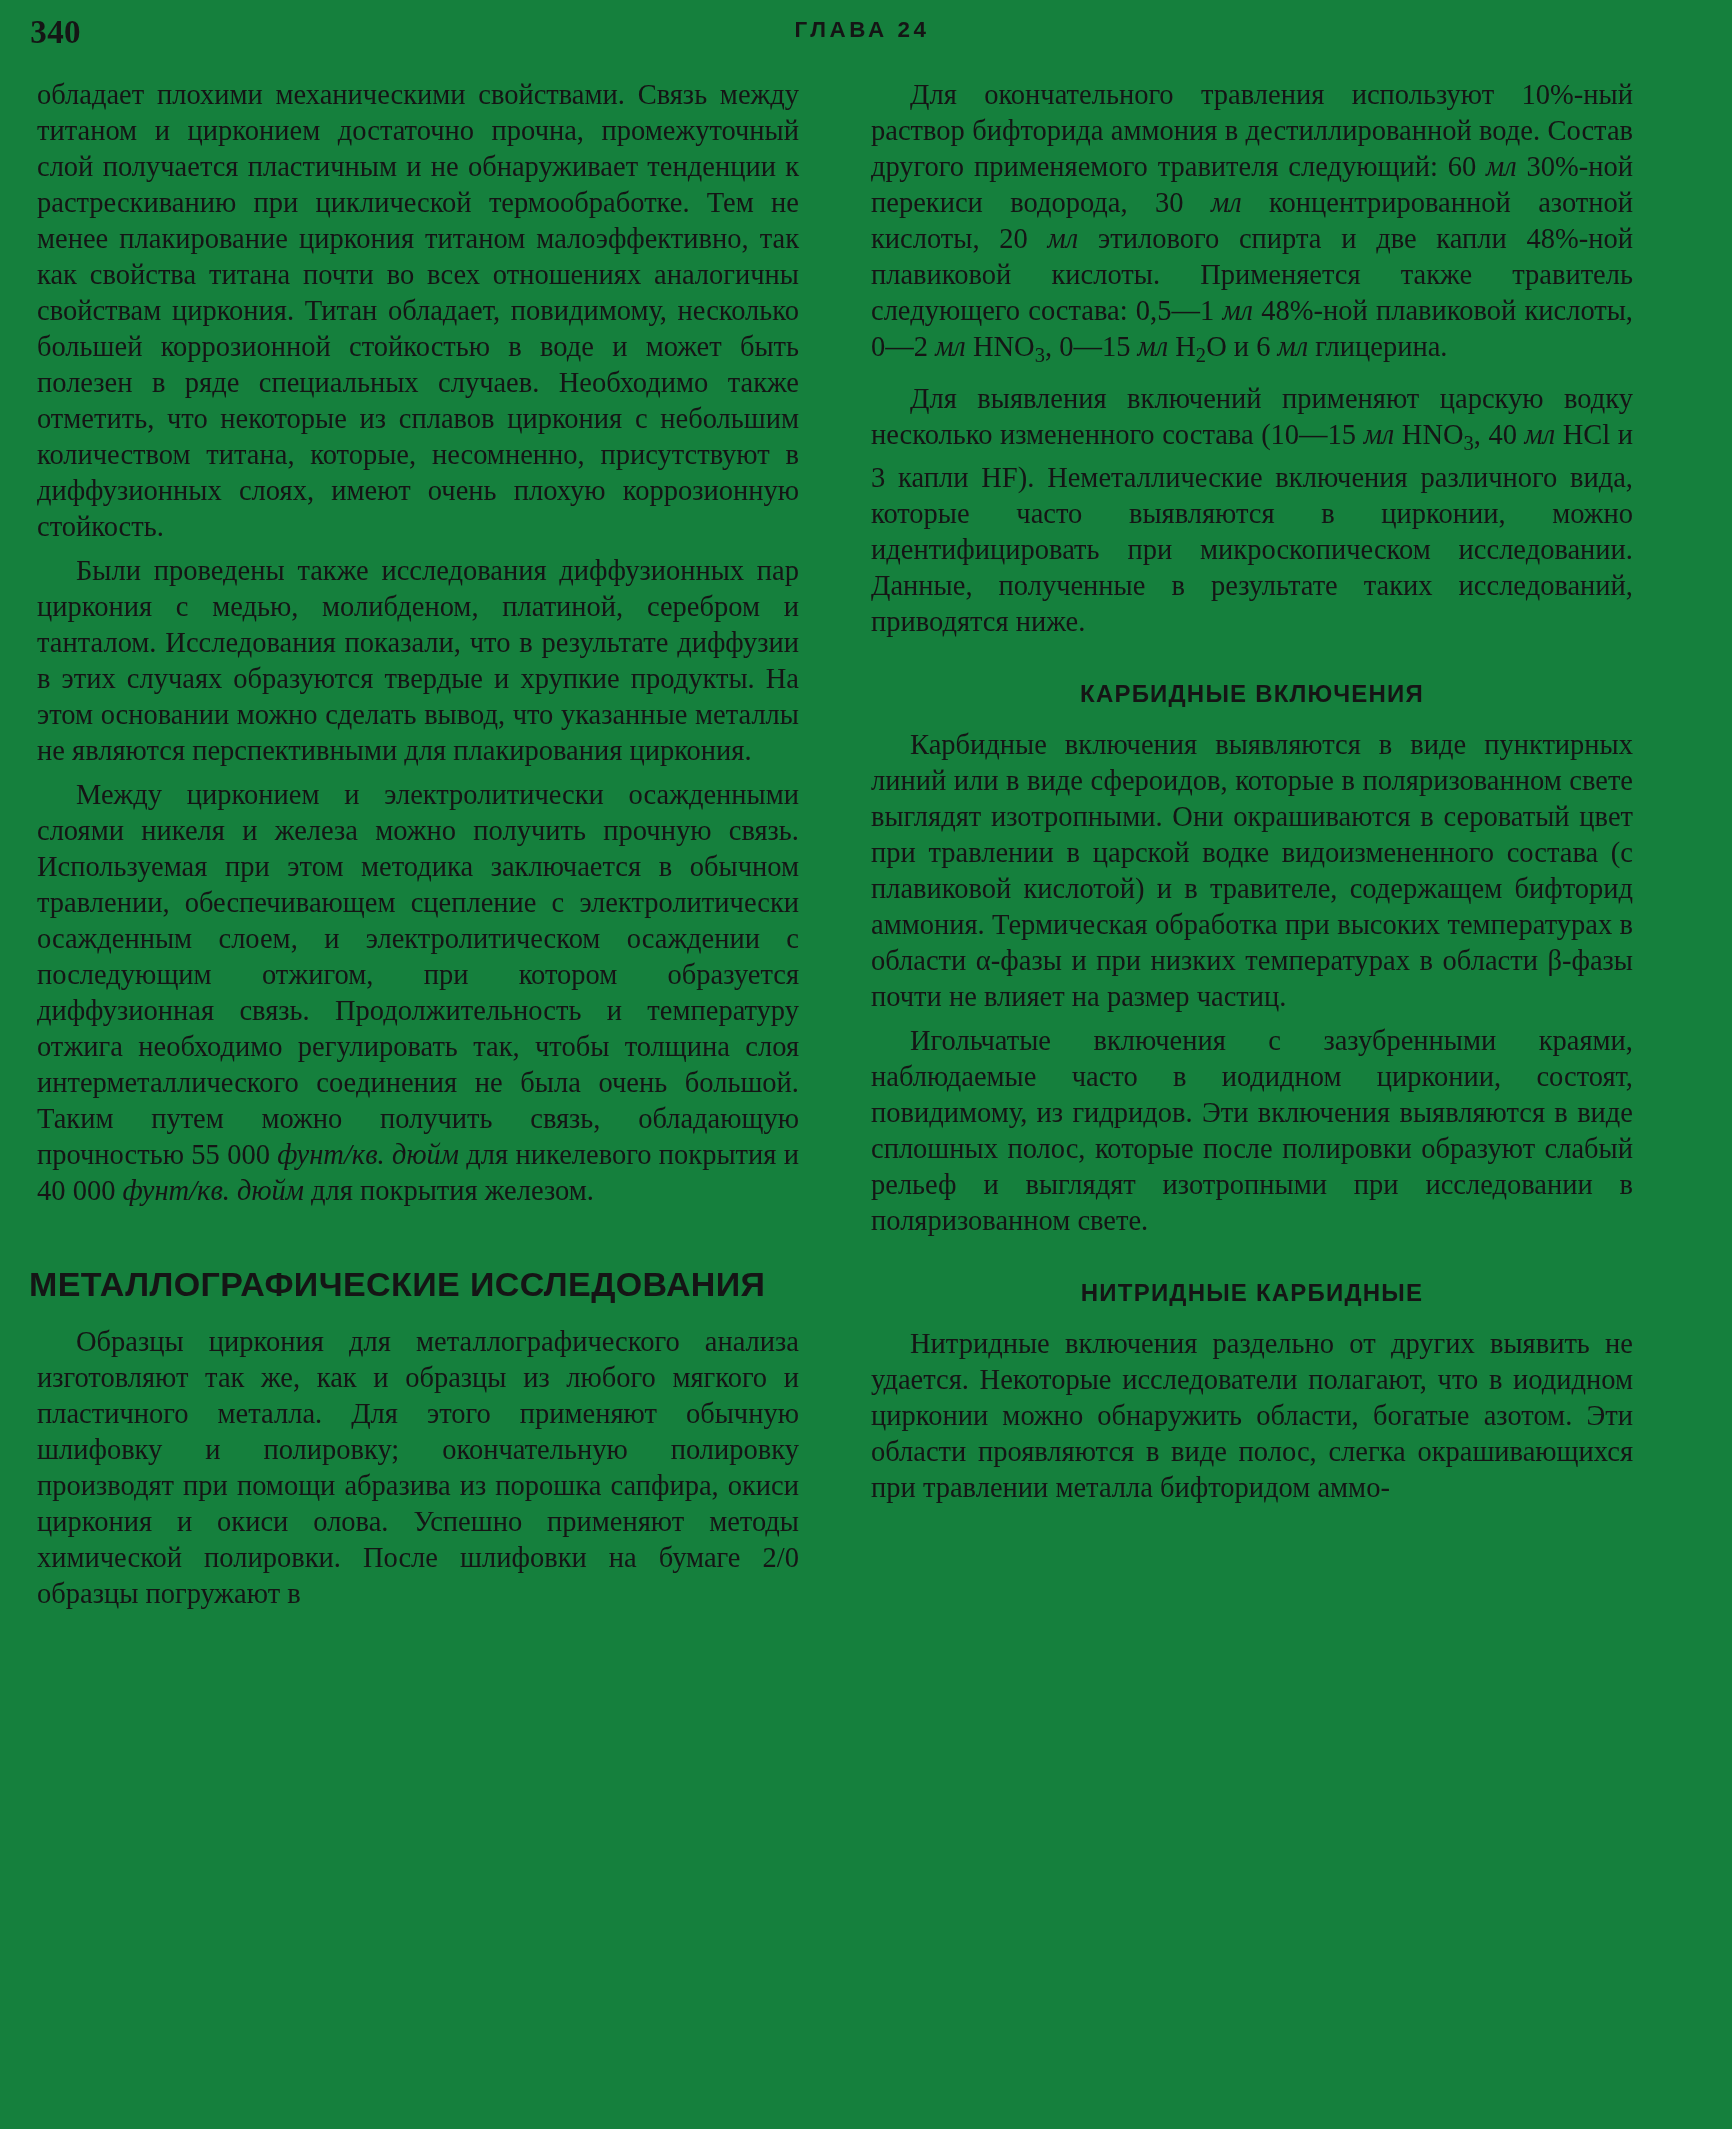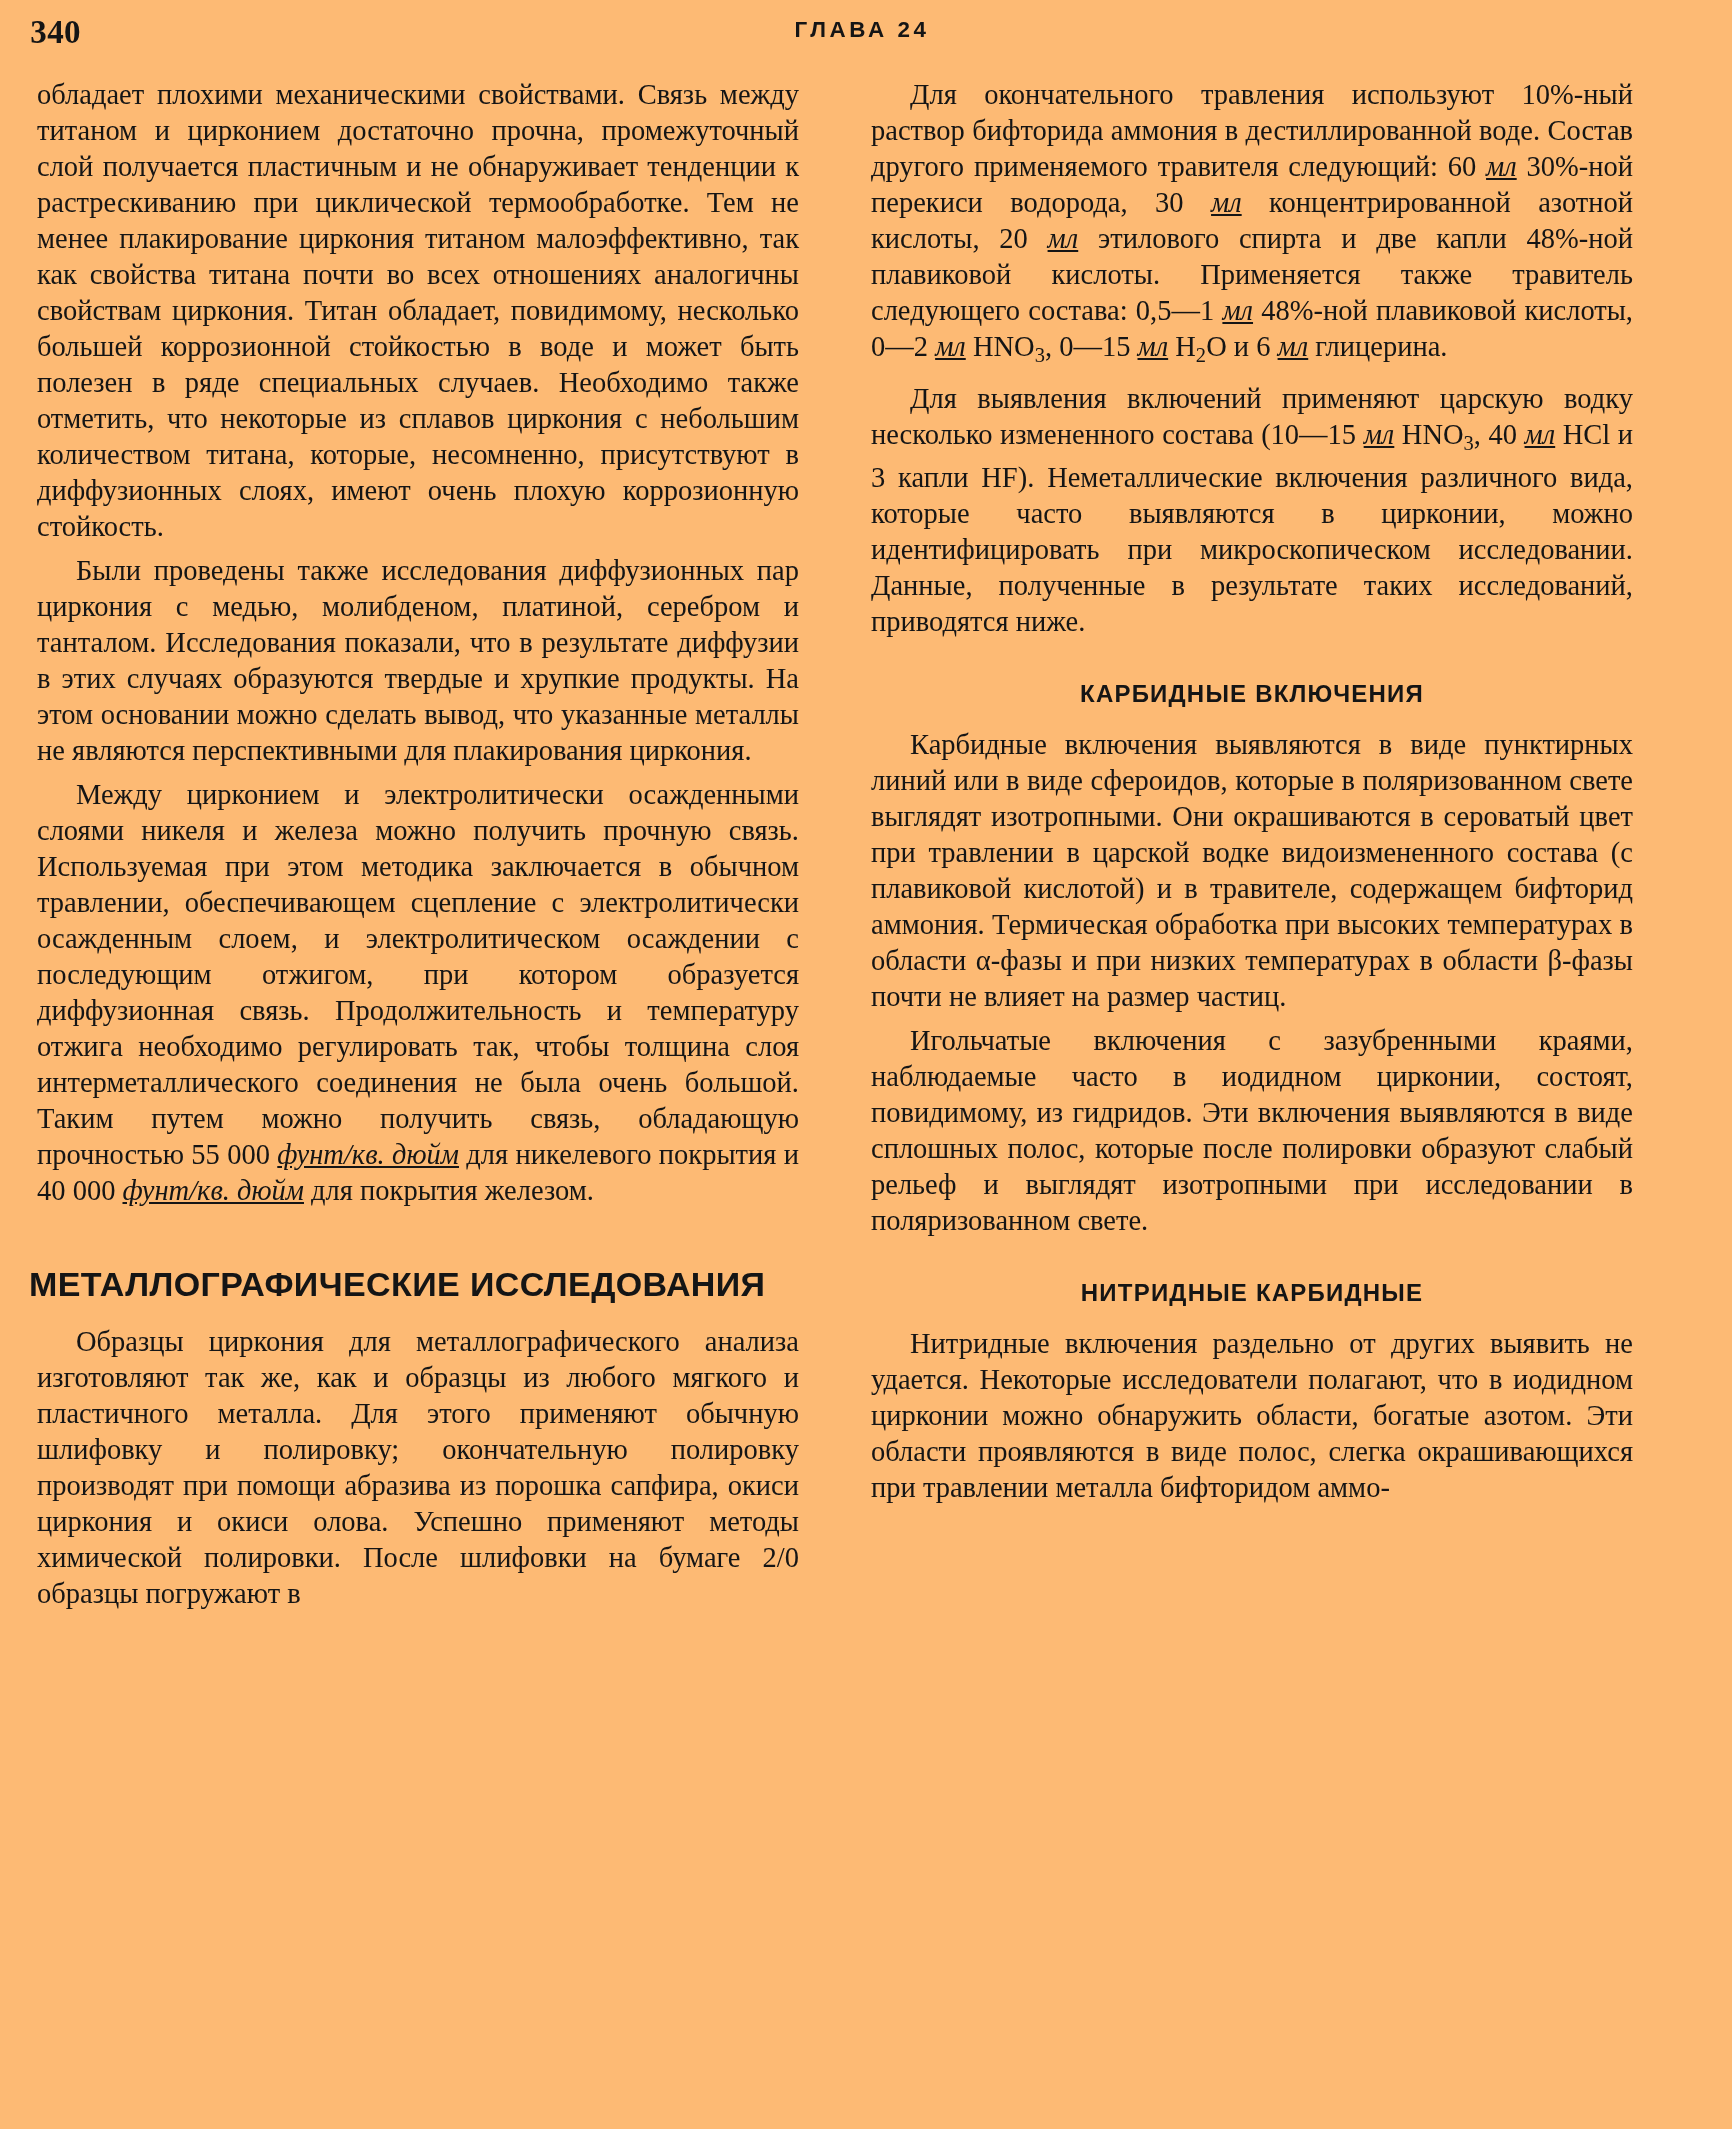--- a/index.html
+++ b/index.html
@@ -13,21 +13,21 @@
     font-family: "Liberation Serif", serif;
     color: #151515;
     overflow: hidden;
   }
   .page {
     position: relative;
     width: 1732px;
     height: 2129px;
     box-sizing: border-box;
     padding: 0;
-    background: #fdba74;
+    background: #15803d;
   }
   .header {
     position: relative;
     height: 69px;
     margin: 0 26px;
   }
   .page-number {
     position: absolute;
     left: 4.3px;
     top: 14.4px;
@@ -81,21 +81,21 @@
     margin: 40px 0 19px 0;
   }
   h1.chapter-section {
     font-family: "Liberation Sans", sans-serif;
     font-size: 34px;
     font-weight: 700;
     letter-spacing: 0.4px;
     text-align: left;
     margin: 56px 0 20px 0;
   }
-  .it { font-style: italic; text-decoration: underline; }
+  .it { font-style: italic; }
   .sub { font-size: 0.72em; vertical-align: -0.28em; }
 </style>
 </head>
 <body>
 
 <div class="page">
 
   <div class="header">
     <div class="page-number">340</div>
     <div class="running-head">ГЛАВА 24</div>

